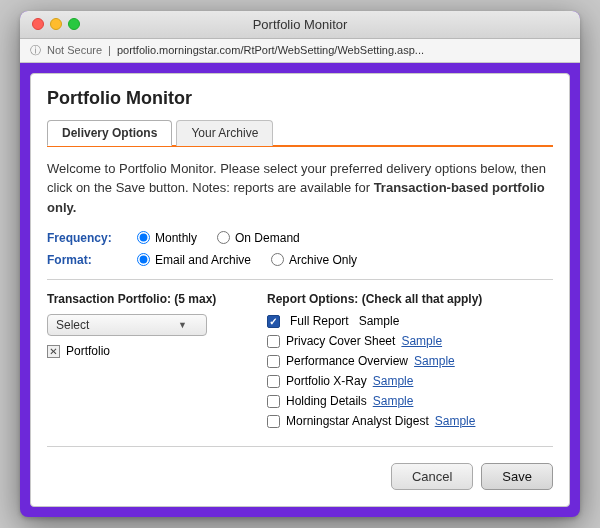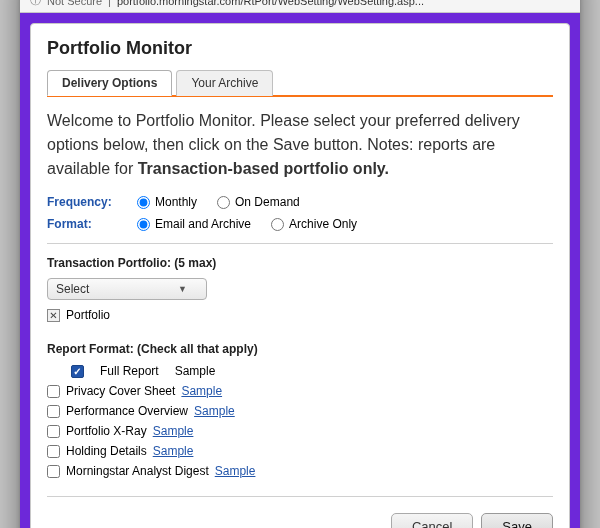--- a/index.html
+++ b/index.html
@@ -96,21 +96,21 @@
       top: 1px;
     }
     .tab.active {
       background: white;
       border-color: #b0b0b0;
       border-bottom: 1px solid white;
       font-weight: 600;
       z-index: 1;
     }
     .intro-text {
-      font-size: 16px;
+      font-size: 13px;
       color: #333;
       line-height: 1.5;
       margin-bottom: 14px;
     }
     .intro-text strong { font-weight: bold; }
     .field-row {
       display: flex;
       align-items: center;
       margin-bottom: 8px;
     }
@@ -120,38 +120,37 @@
       color: #2255aa;
       width: 90px;
       flex-shrink: 0;
     }
     .radio-group {
       display: flex;
       gap: 20px;
     }
     .radio-option {
       display: flex;
-      align-items: center;
+      align-items: flex-start;
       gap: 5px;
       font-size: 12px;
       cursor: pointer;
     }
     .radio-option input[type="radio"] {
       margin: 0;
       cursor: pointer;
     }
     .divider {
       border: none;
       border-top: 1px solid #d0d0d0;
       margin: 12px 0;
     }
     .two-col {
       display: flex;
       gap: 20px;
-      flex-direction: column;
     }
     .col-left {
       width: 200px;
       flex-shrink: 0;
     }
     .col-right {
       flex: 1;
     }
     .col-title {
       font-size: 12px;
@@ -217,24 +216,23 @@
     }
     .report-item .sample-link {
       color: #2255aa;
       text-decoration: underline;
       cursor: pointer;
       font-size: 12px;
     }
     .checked-item {
       display: flex;
       align-items: flex-end;
-      gap: 16px;
+      gap: 10px;
       margin-bottom: 6px;
       font-size: 12px;
-      margin-left: 24px;
     }
     .checkmark-box {
       width: 13px;
       height: 13px;
       background: #2255aa;
       border: 1px solid #1a4488;
       display: flex;
       align-items: center;
       justify-content: center;
       flex-shrink: 0;
@@ -348,21 +346,21 @@
           </select>
           <span class="select-arrow">▼</span>
         </div>
         <div class="portfolio-item">
           <div class="checkbox-x">✕</div>
           <span>Portfolio</span>
         </div>
       </div>
 
       <div class="col-right">
-        <div class="col-title">Report Format: (Check all that apply)</div>
+        <div class="col-title">Report Options: (Check all that apply)</div>
 
         <div class="checked-item">
           <div class="checkmark-box"></div>
           <span>Full Report</span>
           <span class="sample-link">Sample</span>
         </div>
 
         <div class="report-item">
           <input type="checkbox" style="">
           <span>Privacy Cover Sheet</span>

